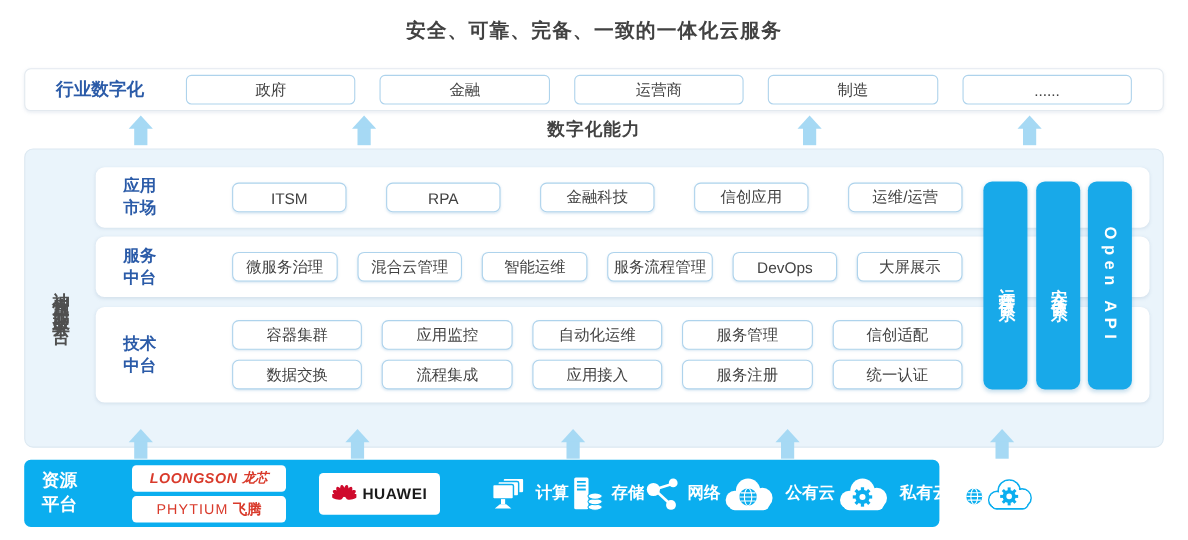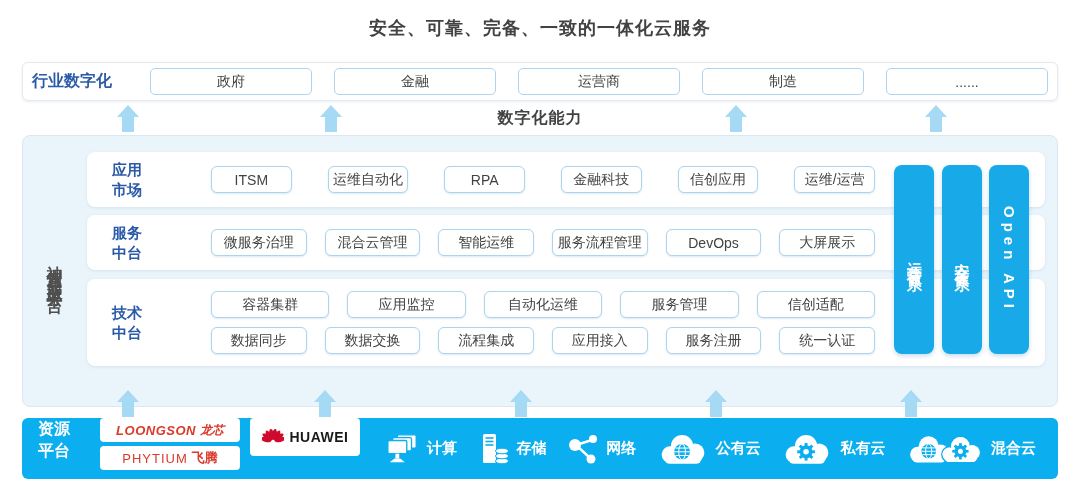--- a/index.html
+++ b/index.html
@@ -10,21 +10,21 @@
   *{margin:0;padding:0;box-sizing:border-box;}
   body{font-family:"Liberation Sans","DejaVu Sans",sans-serif;background:#fff;}
   .canvas{position:relative;width:1080px;height:491px;background:#fff;overflow:hidden;}
 
   .page-title{position:absolute;left:0;top:16px;width:100%;text-align:center;
     font-size:18px;font-weight:bold;color:var(--text-dark);letter-spacing:1px;}
 
   
   .industry{position:absolute;left:22px;top:62px;width:1036px;height:39px;background:#fff;
     border:1px solid #e3e9ef;border-radius:6px;box-shadow:0 1px 3px rgba(120,150,180,.15);
-    display:flex;align-items:center;padding:0 9px;}
+    display:flex;align-items:center;padding:0 28px;}
   .industry-label{width:118px;font-size:16px;font-weight:bold;color:var(--label-blue);flex:none;}
   .industry-boxes{flex:1;display:flex;gap:22px;}
   .industry-box{flex:1;height:27px;border:1px solid var(--chip-border);border-radius:5px;background:#fff;
     display:flex;align-items:center;justify-content:center;font-size:14px;color:var(--text-dark);}
 
   
   .arrow{position:absolute;width:22px;height:28px;}
   .arrow::before{content:'';position:absolute;top:0;left:0;width:0;height:0;
     border-left:11px solid transparent;border-right:11px solid transparent;border-bottom:12px solid var(--arrow);}
   .arrow::after{content:'';position:absolute;top:11px;left:5px;width:12px;height:16px;background:var(--arrow);}
@@ -50,22 +50,22 @@
     display:flex;align-items:center;justify-content:center;font-size:14px;color:var(--text-dark);
     box-shadow:0 1px 2px rgba(120,170,210,.25);white-space:nowrap;}
   .two-line{flex:1;display:flex;flex-direction:column;gap:9px;margin-left:14px;}
   .two-line .chip-strip{margin-left:0;}
   .pillars{position:absolute;top:29px;right:28px;width:135px;height:189px;display:flex;justify-content:space-between;}
   .pillar{width:40px;height:100%;background:var(--pillar);border-radius:8px;box-shadow:0 2px 4px rgba(20,120,180,.25);
     display:flex;align-items:center;justify-content:center;writing-mode:vertical-rl;
     color:#fff;font-size:15px;font-weight:bold;letter-spacing:5px;}
 
   
-  .resources{position:absolute;left:22px;top:418px;width:1036px;height:61px;background:var(--accent);
-    border-radius:6px;display:flex;padding:0 18px 0 16px;}
+  .resources{position:absolute;left:22px;top:418px;width:832px;height:61px;background:var(--accent);
+    border-radius:6px;display:flex;align-items:center;padding:0 18px 0 16px;gap:20px;}
   .res-label{width:56px;flex:none;color:#fff;font-size:16px;font-weight:bold;white-space:pre-line;line-height:1.35;}
   .vendor-col{display:flex;flex-direction:column;gap:4px;margin-left:6px;flex:none;}
   .vendor-pill{width:140px;height:24px;background:#fff;border-radius:4px;display:flex;align-items:center;justify-content:center;gap:4px;}
   .loongson-en{font-size:13px;font-weight:bold;font-style:italic;color:var(--logo-red);letter-spacing:.5px;}
   .loongson-cn{font-size:12px;font-weight:bold;font-style:italic;color:var(--logo-red);}
   .phytium-en{font-size:13px;font-weight:normal;color:var(--logo-red);letter-spacing:1px;}
   .phytium-cn{font-size:13px;font-weight:bold;color:var(--logo-red);}
   .huawei-pill{width:110px;height:38px;background:#fff;border-radius:4px;margin-left:10px;flex:none;
     display:flex;align-items:center;justify-content:center;gap:6px;}
   .huawei-text{font-size:14px;font-weight:bold;color:#1a1a1a;letter-spacing:.5px;}
@@ -100,21 +100,20 @@
 
   <div class="platform">
     <div class="side-label">神州云鼎云服务平台</div>
 
     <div class="p-row p-row1">
       <div class="row-label">应用
 市场</div>
       <div class="chip-strip gap-wide">
 
       <div class="chip">ITSM</div>
-          <div class="chip">运维自动化</div>
           <div class="chip">RPA</div>
           <div class="chip">金融科技</div>
           <div class="chip">信创应用</div>
           <div class="chip">运维/运营</div>
         </div>
     </div>
 
     <div class="p-row p-row2">
       <div class="row-label">服务
 中台</div>
@@ -136,21 +135,20 @@
         <div class="chip-strip gap-narrow">
 
         <div class="chip">容器集群</div>
             <div class="chip">应用监控</div>
             <div class="chip">自动化运维</div>
             <div class="chip">服务管理</div>
             <div class="chip">信创适配</div>
           </div>
         <div class="chip-strip gap-narrow">
 
-        <div class="chip">数据同步</div>
             <div class="chip">数据交换</div>
             <div class="chip">流程集成</div>
             <div class="chip">应用接入</div>
             <div class="chip">服务注册</div>
             <div class="chip">统一认证</div>
           </div>
       </div>
     </div>
 
     <div class="pillars">

